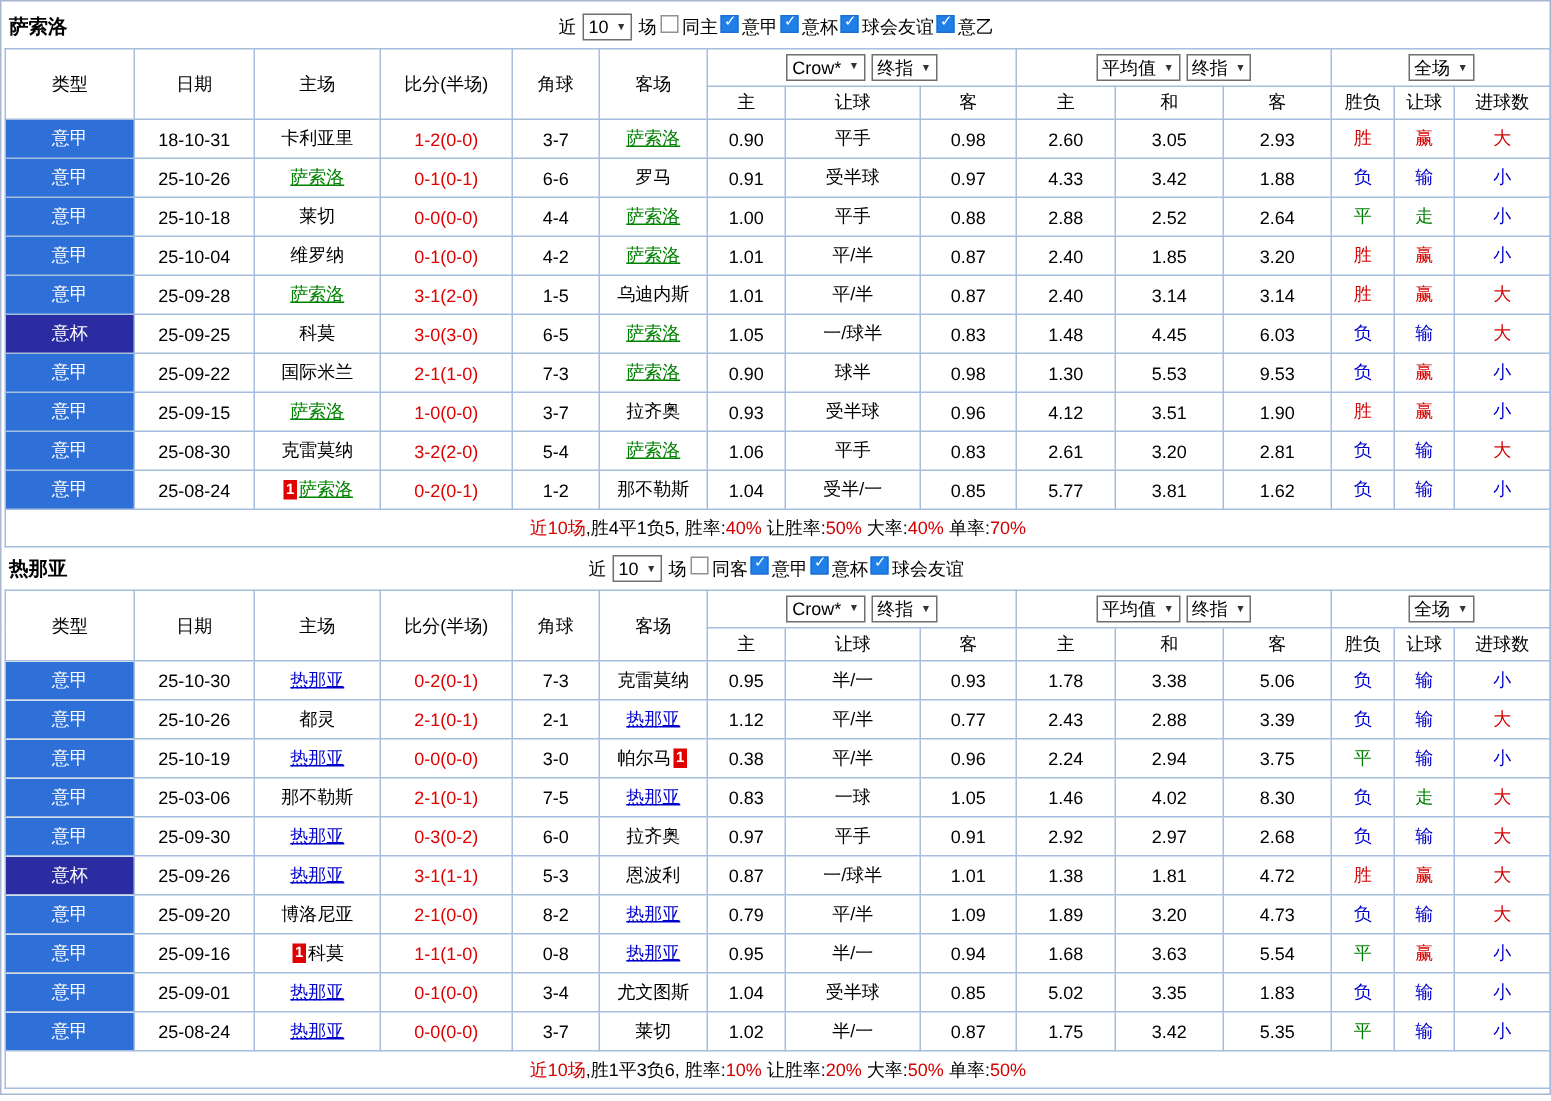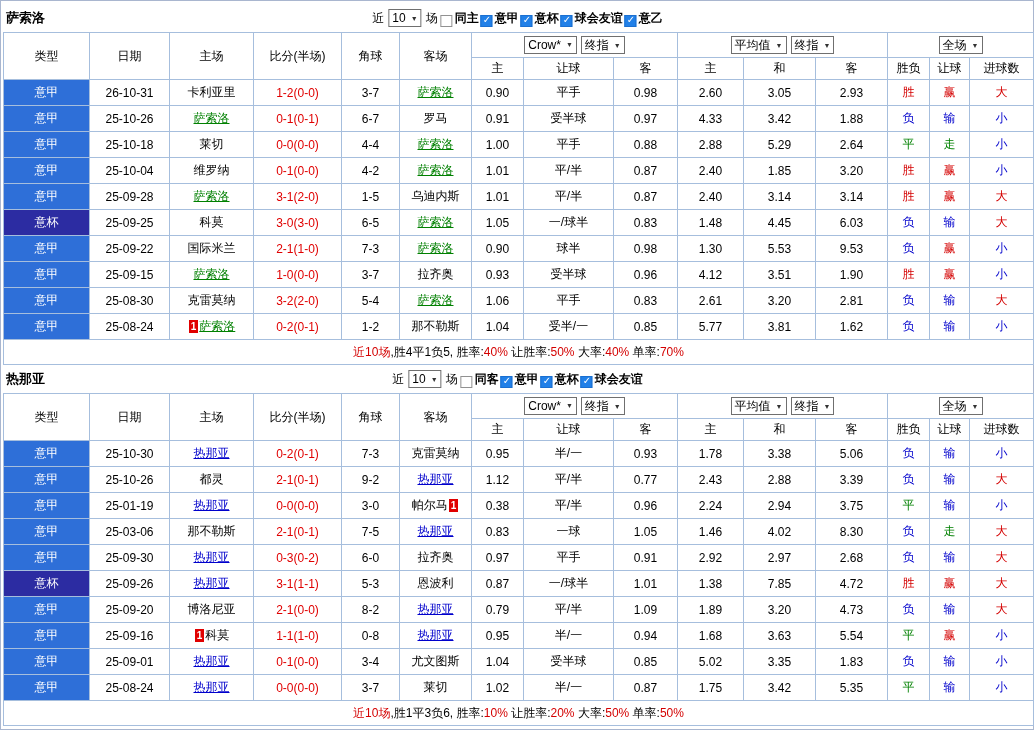--- a/index.html
+++ b/index.html
@@ -13,21 +13,21 @@
   .radio{width:11px;height:11px;border-radius:50%;background:#fff;position:relative;margin-right:3px;display:inline-block;}
   .radio.checked::after{content:"";position:absolute;left:2px;top:2px;right:2px;bottom:2px;border-radius:50%;background:#1d7de0;}
   .tb-buttons{position:absolute;right:3px;top:2px;display:flex;gap:3px;}
   .tb-btn{width:22px;height:20px;background:#8d96e3;border:1px solid #b9c0f2;color:#fff;display:flex;align-items:center;justify-content:center;font-size:12px;cursor:pointer;box-sizing:border-box;}
 
   
   .section-header{position:relative;height:28px;display:flex;align-items:center;padding:0 3px;}
   .team-name{font-weight:bold;font-size:13px;position:relative;z-index:2;}
   .filter-bar{position:absolute;left:50%;transform:translateX(-50%);display:flex;align-items:center;white-space:nowrap;z-index:1;}
   .filter-bar>span{margin:0 2px;}
-  .cb-label{display:inline-flex;align-items:flex-end;margin:0 1px;cursor:pointer;font-weight:bold;}
+  .cb-label{display:inline-flex;align-items:flex-start;margin:0 1px;cursor:pointer;}
   .cb{width:12px;height:12px;border:1px solid #919191;background:#fff;display:inline-block;position:relative;margin-right:2px;box-sizing:border-box;}
   .cb.checked{background:#2180e8;border-color:#1a6fd0;}
   .cb.checked::after{content:"\2713";position:absolute;left:1px;top:-2px;color:#fff;font-size:10px;font-weight:bold;}
 
   
   .sel{display:inline-flex;align-items:center;border:1px solid #6f6f6f;background:#fff;height:18px;padding:0 3px;margin:0 2px;cursor:pointer;color:#000;box-sizing:border-box;}
   .sel-text{padding-right:5px;}
   .sel-arrow{font-size:7px;color:#333;line-height:1;}
 
   
@@ -136,41 +136,41 @@
           <th>和</th>
           <th>客</th>
           <th>胜负</th>
           <th>让球</th>
           <th>进球数</th>
         </tr>
       </thead>
       <tbody>
             <tr>
               <td class="league-cell serie">意甲</td>
-              <td>26-10-31</td>
+              <td>18-10-31</td>
               <td><span>卡利亚里</span></td>
               <td class="score">1-2(0-0)</td>
               <td>3-7</td>
               <td><span class="team-link" style="color: rgb(0, 128, 0);">萨索洛</span></td>
               <td>0.90</td>
               <td>平手</td>
               <td>0.98</td>
               <td>2.60</td>
               <td>3.05</td>
               <td>2.93</td>
               <td style="color: rgb(212, 0, 0);">胜</td>
               <td style="color: rgb(212, 0, 0);">赢</td>
               <td style="color: rgb(212, 0, 0);">大</td>
             </tr>
             <tr>
               <td class="league-cell serie">意甲</td>
               <td>25-10-26</td>
               <td><span class="team-link" style="color: rgb(0, 128, 0);">萨索洛</span></td>
               <td class="score">0-1(0-1)</td>
-              <td>6-7</td>
+              <td>6-6</td>
               <td><span>罗马</span></td>
               <td>0.91</td>
               <td>受半球</td>
               <td>0.97</td>
               <td>4.33</td>
               <td>3.42</td>
               <td>1.88</td>
               <td style="color: rgb(0, 0, 204);">负</td>
               <td style="color: rgb(0, 0, 204);">输</td>
               <td style="color: rgb(0, 0, 204);">小</td>
@@ -179,21 +179,21 @@
               <td class="league-cell serie">意甲</td>
               <td>25-10-18</td>
               <td><span>莱切</span></td>
               <td class="score">0-0(0-0)</td>
               <td>4-4</td>
               <td><span class="team-link" style="color: rgb(0, 128, 0);">萨索洛</span></td>
               <td>1.00</td>
               <td>平手</td>
               <td>0.88</td>
               <td>2.88</td>
-              <td>5.29</td>
+              <td>2.52</td>
               <td>2.64</td>
               <td style="color: rgb(0, 128, 0);">平</td>
               <td style="color: rgb(0, 128, 0);">走</td>
               <td style="color: rgb(0, 0, 204);">小</td>
             </tr>
             <tr>
               <td class="league-cell serie">意甲</td>
               <td>25-10-04</td>
               <td><span>维罗纳</span></td>
               <td class="score">0-1(0-0)</td>
@@ -421,35 +421,35 @@
               <td>5.06</td>
               <td style="color: rgb(0, 0, 204);">负</td>
               <td style="color: rgb(0, 0, 204);">输</td>
               <td style="color: rgb(0, 0, 204);">小</td>
             </tr>
             <tr>
               <td class="league-cell serie">意甲</td>
               <td>25-10-26</td>
               <td><span>都灵</span></td>
               <td class="score">2-1(0-1)</td>
-              <td>9-2</td>
+              <td>2-1</td>
               <td><span class="team-link" style="color: rgb(0, 0, 204);">热那亚</span></td>
               <td>1.12</td>
               <td>平/半</td>
               <td>0.77</td>
               <td>2.43</td>
               <td>2.88</td>
               <td>3.39</td>
               <td style="color: rgb(0, 0, 204);">负</td>
               <td style="color: rgb(0, 0, 204);">输</td>
               <td style="color: rgb(212, 0, 0);">大</td>
             </tr>
             <tr>
               <td class="league-cell serie">意甲</td>
-              <td>25-01-19</td>
+              <td>25-10-19</td>
               <td><span class="team-link" style="color: rgb(0, 0, 204);">热那亚</span></td>
               <td class="score">0-0(0-0)</td>
               <td>3-0</td>
               <td><span>帕尔马</span><span class="card-badge">1</span></td>
               <td>0.38</td>
               <td>平/半</td>
               <td>0.96</td>
               <td>2.24</td>
               <td>2.94</td>
               <td>3.75</td>
@@ -495,21 +495,21 @@
               <td class="league-cell cup">意杯</td>
               <td>25-09-26</td>
               <td><span class="team-link" style="color: rgb(0, 0, 204);">热那亚</span></td>
               <td class="score">3-1(1-1)</td>
               <td>5-3</td>
               <td><span>恩波利</span></td>
               <td>0.87</td>
               <td>一/球半</td>
               <td>1.01</td>
               <td>1.38</td>
-              <td>7.85</td>
+              <td>1.81</td>
               <td>4.72</td>
               <td style="color: rgb(212, 0, 0);">胜</td>
               <td style="color: rgb(212, 0, 0);">赢</td>
               <td style="color: rgb(212, 0, 0);">大</td>
             </tr>
             <tr>
               <td class="league-cell serie">意甲</td>
               <td>25-09-20</td>
               <td><span>博洛尼亚</span></td>
               <td class="score">2-1(0-0)</td>

